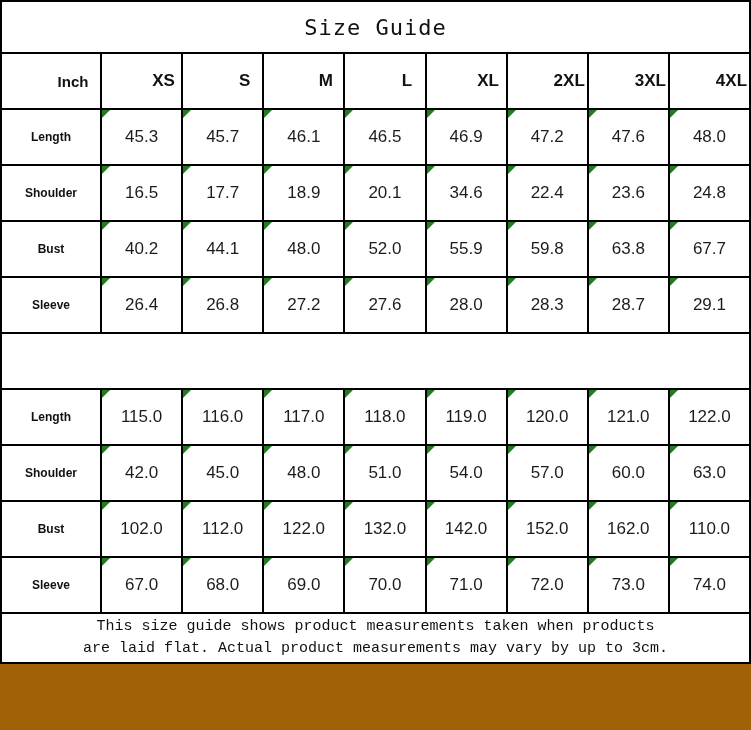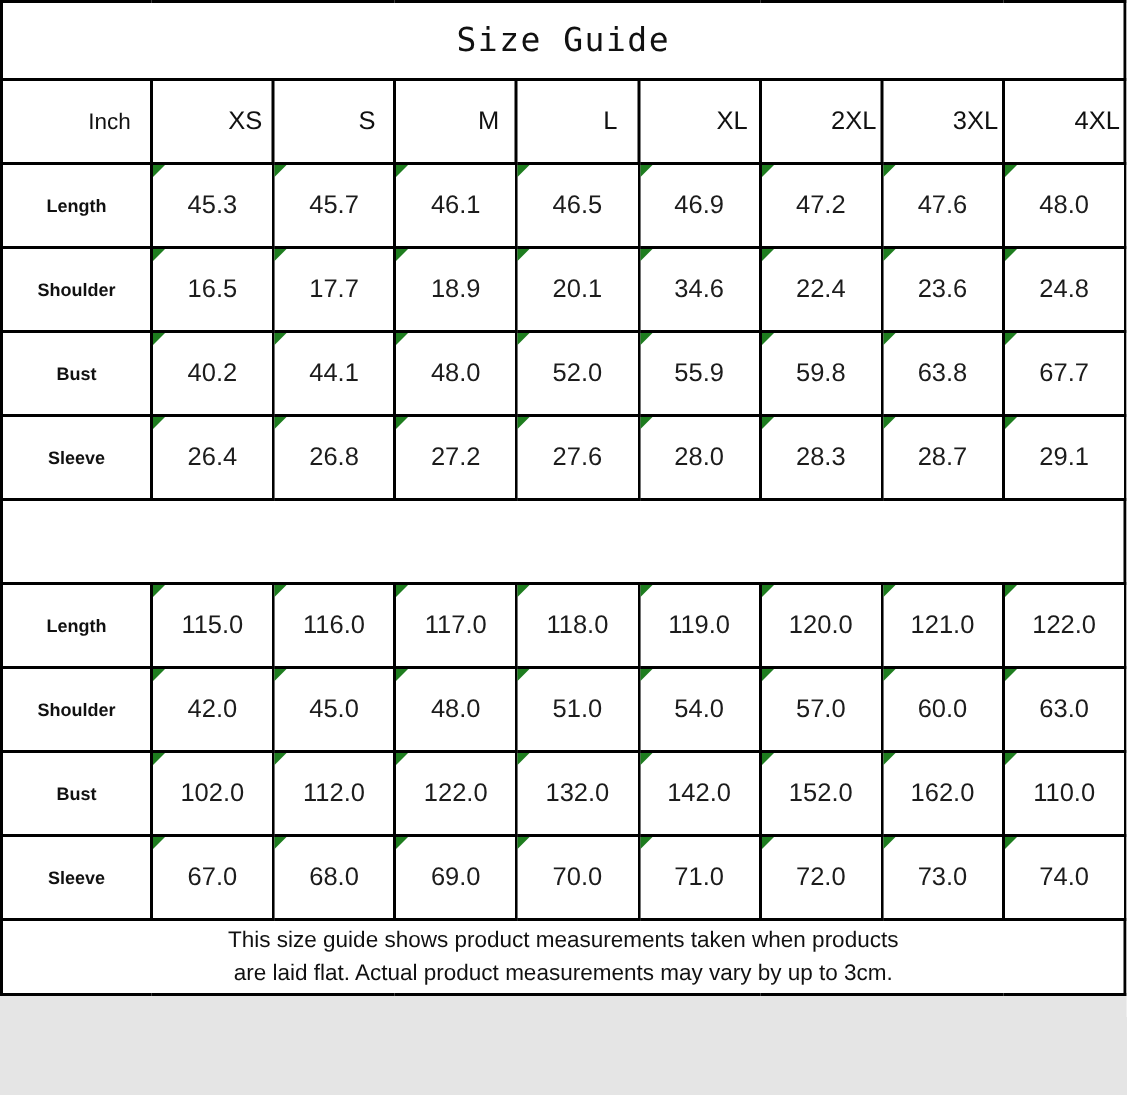--- a/index.html
+++ b/index.html
@@ -3,21 +3,21 @@
 <meta charset="utf-8">
 <style>
   html, body {
     margin: 0;
     padding: 0;
     background: #ffffff;
   }
   .sheet {
     width: 751px;
     height: 730px;
-    background: #e5e5e5;
+    background: #a16207;
     box-sizing: border-box;
     font-family: "Liberation Sans", sans-serif;
   }
   table.size-grid {
     border-collapse: collapse;
     table-layout: fixed;
     width: 751px;
   }
   table.size-grid col.c-label { width: 100px; }
   table.size-grid td,
@@ -33,21 +33,21 @@
   tr.title-row td {
     font-family: "DejaVu Sans Mono", monospace;
     font-size: 22px;
     font-weight: 400;
     color: #111;
     letter-spacing: 1px;
   }
   tr.header-row { height: 56px; }
   tr.header-row th {
     font-size: 17px;
-    font-weight: normal;
+    font-weight: bold;
     color: #111;
     padding-left: 44px;
   }
   tr.header-row th.unit-cell { font-size: 15px; }
   tr.measurement-row { height: 56px; }
   tr.measurement-row th.label-cell {
     font-size: 12px;
     font-weight: bold;
     color: #111;
     margin-left: 28px;
@@ -64,21 +64,21 @@
     left: 0;
     width: 0;
     height: 0;
     border-top: 8px solid var(--tri-color, #1e7d1f);
     border-right: 8px solid transparent;
   }
   tr.gap-row { height: 56px; }
   tr.gap-row td { background: #ffffff; }
   tr.footer-row { height: 50px; }
   tr.footer-row td {
-    font-family: Liberation Sans, sans-serif;
+    font-family: Liberation Mono, monospace;
     font-size: 15px;
     color: #111;
     line-height: 1.45;
     text-align: center;
   }
 </style>
 </head>
 <body>
 
 <div class="sheet">

